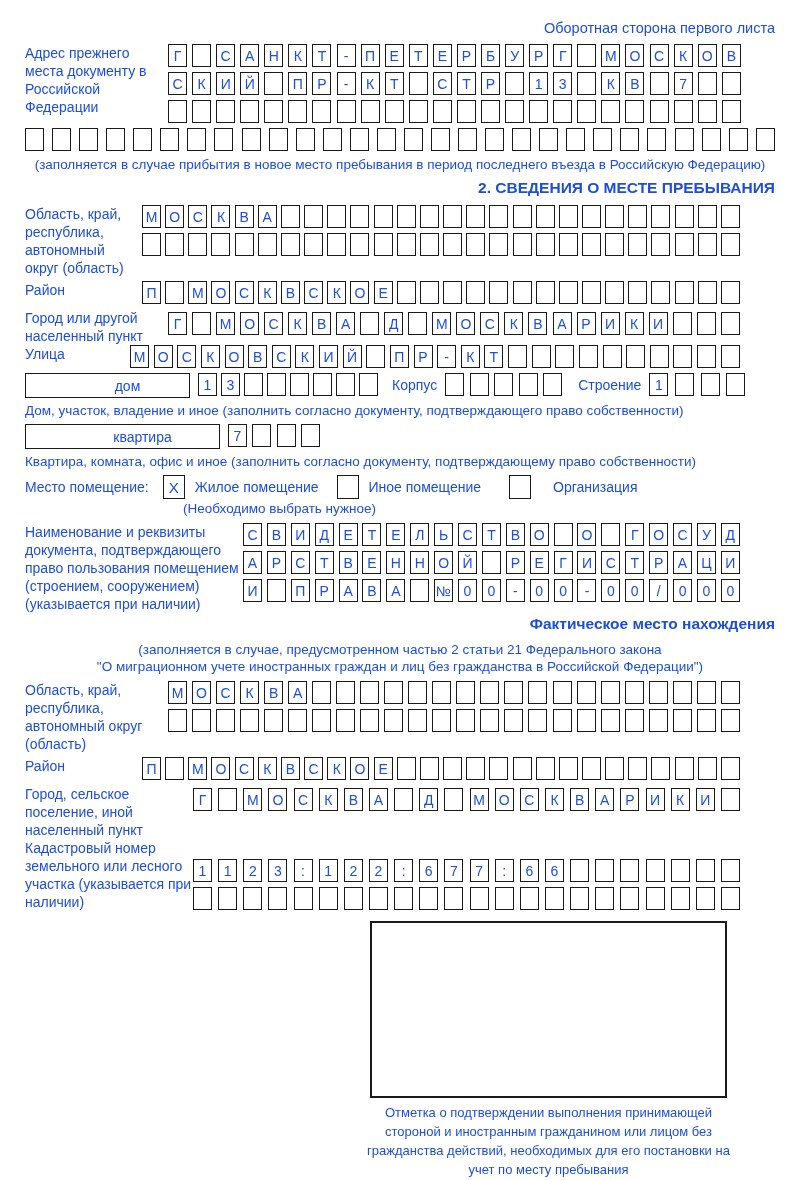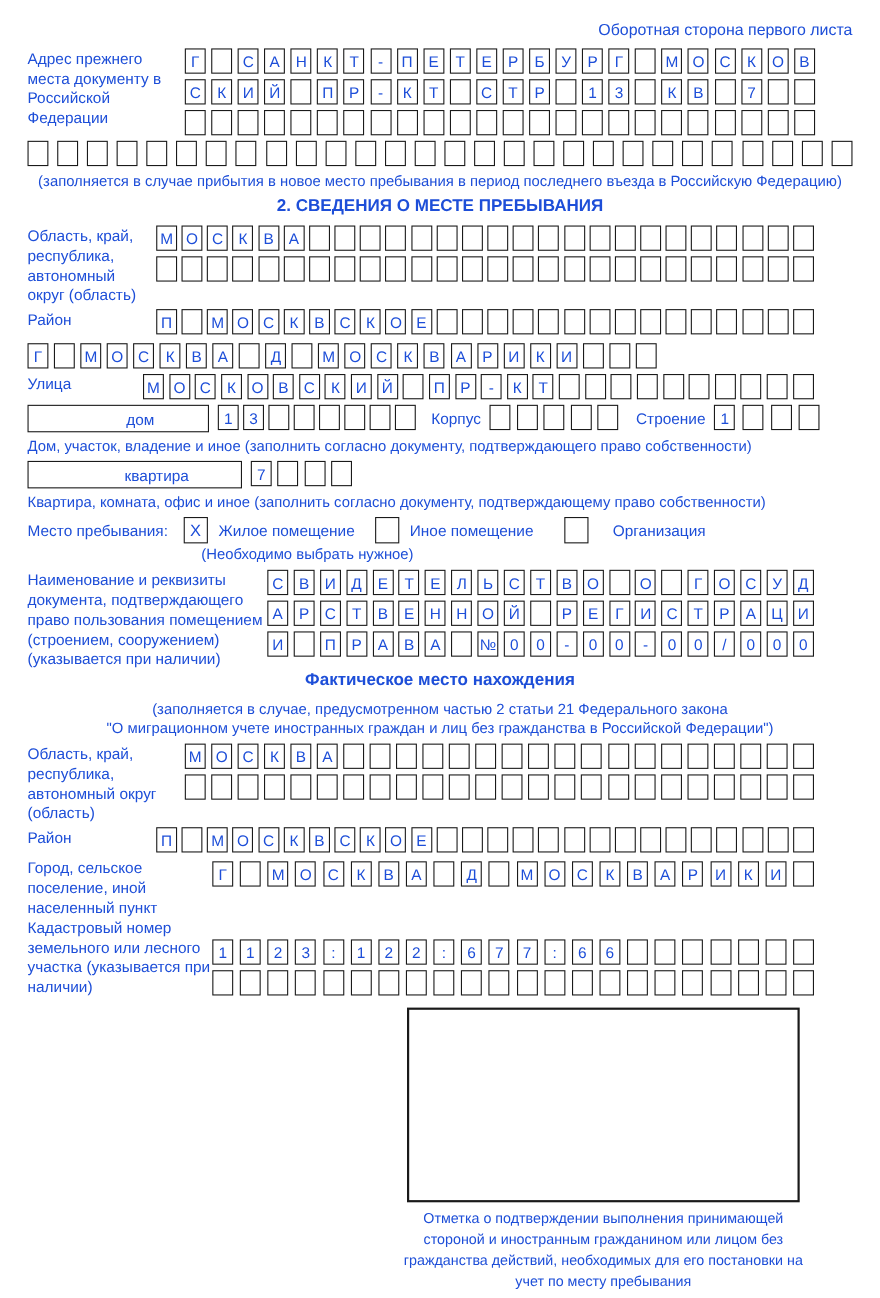--- a/index.html
+++ b/index.html
@@ -13,21 +13,21 @@
   .lbl{font-size:14px;line-height:18px;flex:none;}
   .stack{flex:none;}
   .cellrow{display:flex;justify-content:space-between;margin-bottom:5px;}
   .cell{
     flex:none;width:19px;height:23px;box-sizing:border-box;
     border:1.6px solid #1a1a1a;background:#fff;
     display:flex;align-items:center;justify-content:center;
     font-size:14px;line-height:1;
   }
   .note{font-size:13.5px;text-align:center;line-height:17px;}
-  .sec-h{font-weight:bold;text-align:center;font-size:15.5px;margin:6px 0 8px 0;}
+  .sec-h{font-weight:bold;text-align:right;font-size:15.5px;margin:6px 0 8px 0;}
   .caption{font-size:13.5px;line-height:17px;margin:1px 0 5px 0;}
   .widebox{
     flex:none;border:1.6px solid #1a1a1a;box-sizing:border-box;height:25px;
     display:flex;align-items:center;justify-content:center;font-size:14px;background:#fff;padding-left:40px;
   }
   .inline-lbl{font-size:14px;line-height:25px;flex:none;}
   .checkbox{
     flex:none;width:22px;height:24px;box-sizing:border-box;border:1.6px solid #1a1a1a;
     display:flex;align-items:center;justify-content:center;font-size:15px;background:#fff;
   }
@@ -248,20 +248,21 @@
         <div class="cell"></div>
         <div class="cell"></div>
         <div class="cell"></div>
         <div class="cell"></div>
         <div class="cell"></div>
         <div class="cell"></div>
       </div>
   </div>
 
   <div class="flexrow">
+    <div class="lbl" style="width:143px;">Город или другой населенный пункт</div>
     <div class="cellrow" style="width:572px;margin-top:3px;">
         <div class="cell">Г</div>
         <div class="cell"></div>
         <div class="cell">М</div>
         <div class="cell">О</div>
         <div class="cell">С</div>
         <div class="cell">К</div>
         <div class="cell">В</div>
         <div class="cell">А</div>
         <div class="cell"></div>
@@ -350,21 +351,21 @@
     <div class="cellrow" style="width:92px;margin-left:8px;">
         <div class="cell">7</div>
         <div class="cell"></div>
         <div class="cell"></div>
         <div class="cell"></div>
       </div>
   </div>
   <div class="caption">Квартира, комната, офис и иное (заполнить согласно документу, подтверждающему право собственности)</div>
 
   <div class="flexrow mt4">
-    <div class="inline-lbl">Место пребывания:</div>
+    <div class="inline-lbl">Место помещение:</div>
     <div class="checkbox" style="margin-left:14px;">X</div>
     <div class="inline-lbl" style="margin-left:10px;">Жилое помещение</div>
     <div class="checkbox" style="margin-left:18px;"></div>
     <div class="inline-lbl" style="margin-left:10px;">Иное помещение</div>
     <div class="checkbox" style="margin-left:28px;"></div>
     <div class="inline-lbl" style="margin-left:22px;">Организация</div>
   </div>
   <div class="note" style="text-align:left;margin-left:158px;">(Необходимо выбрать нужное)</div>
 
   <div class="flexrow mt6">

